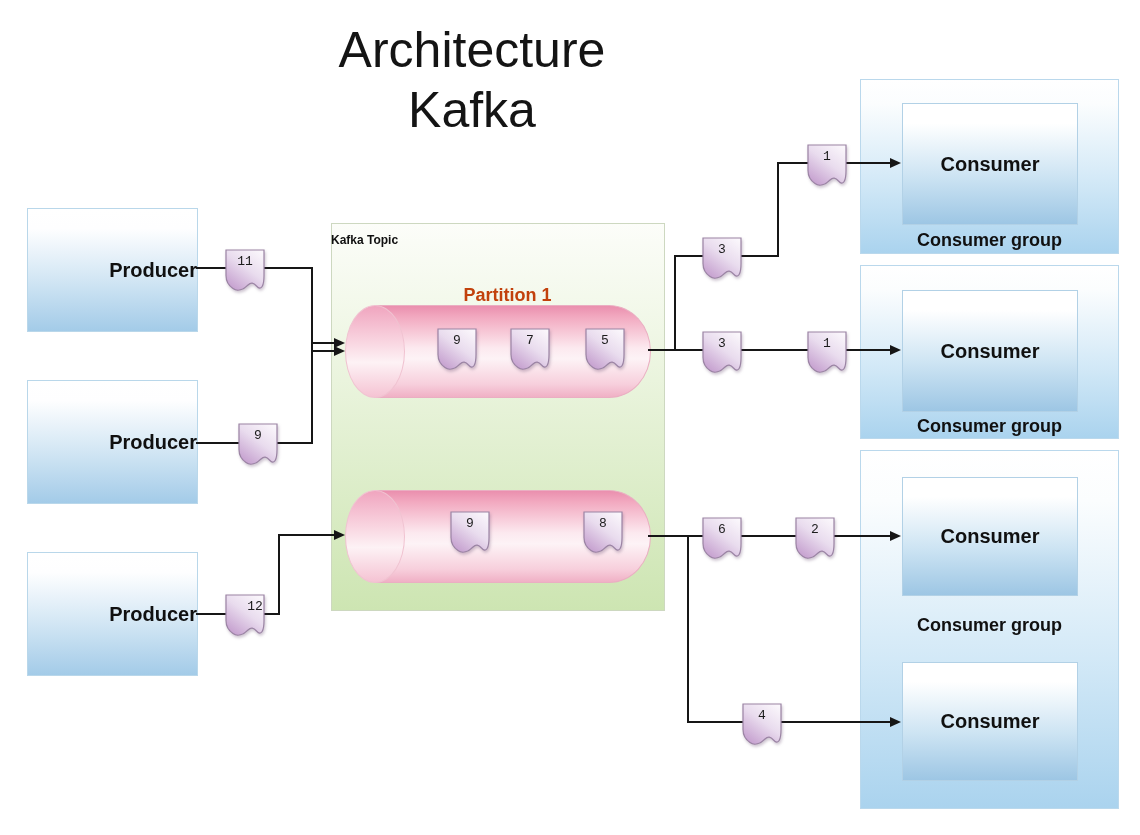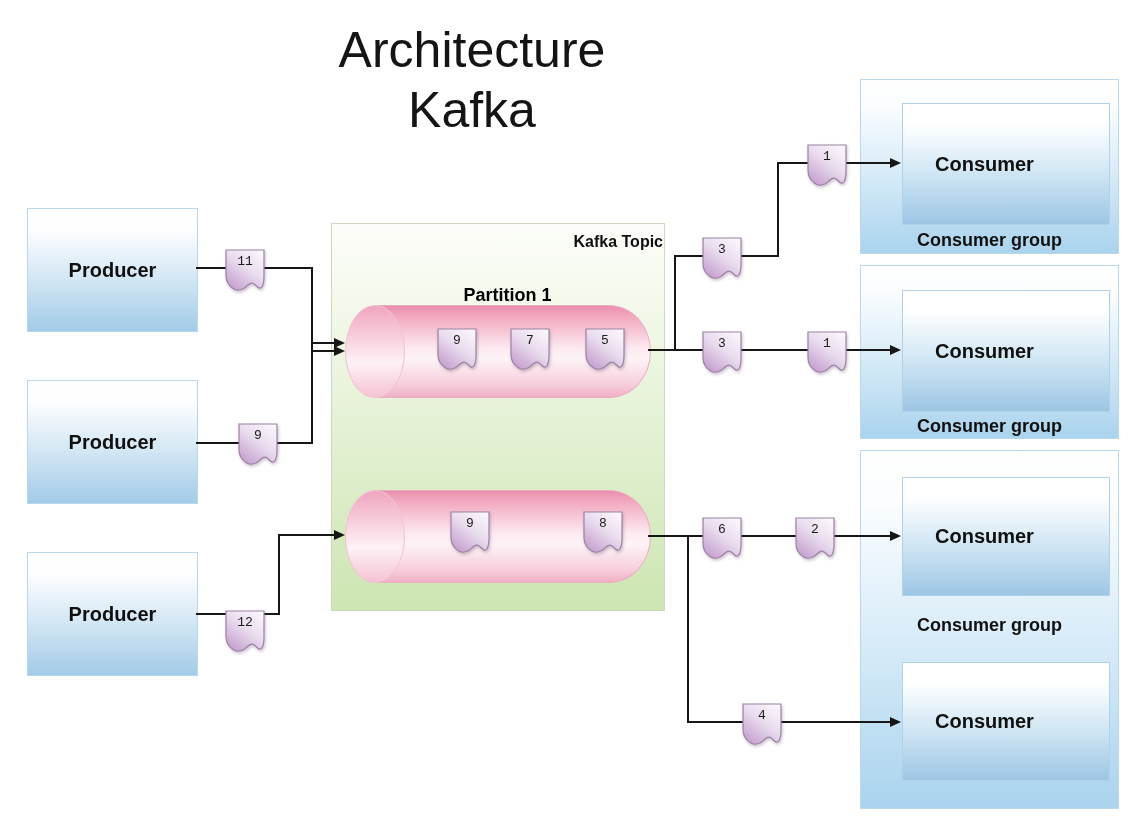--- a/index.html
+++ b/index.html
@@ -4,38 +4,38 @@
 <style>
   html,body{margin:0;padding:0;background:#ffffff;}
   .canvas{position:relative;width:1140px;height:835px;background:#ffffff;
           font-family:"Liberation Sans",sans-serif;overflow:hidden;}
 
   .title{position:absolute;left:142px;top:20px;width:660px;text-align:center;
          font-size:50px;line-height:60px;color:#141414;font-weight:400;}
 
   .bluebox{position:absolute;width:169px;height:122px;border:1px solid #b9d7ea;
            background:linear-gradient(180deg,#ffffff 0%,#fefeff 16%,#d2e6f4 58%,#a3cbe8 100%);
-           display:flex;align-items:center;justify-content:center;}
+           display:flex;align-items:center;justify-content:flex-end;}
   .boxlbl{font-weight:700;font-size:20px;color:#101010;}
 
   .group{position:absolute;width:257px;border:1px solid #bad8ec;
          background:linear-gradient(180deg,#ffffff 0%,#fbfdfe 14%,#d3e9f7 58%,#aad3ee 100%);}
   .consumer{position:absolute;width:174px;height:120px;border:1px solid #b2d1e6;
             background:linear-gradient(180deg,#ffffff 0%,#ffffff 16%,#cde4f3 60%,#9dc6e4 100%);
-            display:flex;align-items:center;padding-left:32px;}
+            display:flex;align-items:center;justify-content:center;}
   .grouplbl{position:absolute;left:0;width:100%;text-align:center;
             font-weight:700;font-size:18px;color:#101010;}
 
   .topic{position:absolute;left:331px;top:223px;width:332px;height:386px;
          border:1px solid #cdd8c0;
          background:linear-gradient(180deg,#fcfdf9 0%,#f0f7e6 28%,#cde5b2 100%);}
-  .topiclbl{position:absolute;left:331px;top:233px;width:332px;text-align:right;
-            font-weight:700;font-size:16px;color:#101010;z-index:3;}
+  .topiclbl{position:absolute;left:331px;top:233px;width:332px;text-align:left;
+            font-weight:700;font-size:12px;color:#101010;z-index:3;}
   .partlbl{position:absolute;left:331px;width:353px;text-align:center;
-           font-weight:700;font-size:18px;color:#000000;z-index:3;}
+           font-weight:700;font-size:18px;color:#c2410c;z-index:3;}
 
   .cylbody{position:absolute;width:276px;height:91px;border:1.5px solid #eaaec2;border-left:none;
            border-radius:0 42px 42px 0 / 0 50% 50% 0;z-index:2;
            background:linear-gradient(180deg,#ea8fae 0%,#f2a9c0 12%,#fce9ef 46%,#fdf3f6 58%,#f7cfdc 86%,#f0b0c5 100%);}
   .cylcap{position:absolute;width:58px;height:91px;border:1.5px solid #f0c3d1;border-radius:50%;z-index:2;
           background:linear-gradient(180deg,#f0a5bf 0%,#f9d6e1 40%,#fdf2f5 62%,#f5c3d3 100%);}
 
   .hl{position:absolute;height:2px;background:#161616;z-index:4;}
   .vl{position:absolute;width:2px;background:#161616;z-index:4;}
   .arr{position:absolute;width:0;height:0;border-top:5px solid transparent;
@@ -142,21 +142,21 @@
         <path d="M1,1 H39 V26.5 C39,36.5 36.5,42.5 31.5,37 C28.5,33.5 26,33 23,36 C18.5,40.5 12.5,43 8,39.5 C3.5,36.5 1,31.5 1,26.5 Z" fill="url(#badgeGrad)" stroke="#9b84a4" stroke-width="1.2"></path>
       </svg>
     <span class="num">11</span>
   </div>
   <div class="badge" style="left:238px;top:423px;">
       <svg viewBox="0 0 40 44">
         <path d="M1,1 H39 V26.5 C39,36.5 36.5,42.5 31.5,37 C28.5,33.5 26,33 23,36 C18.5,40.5 12.5,43 8,39.5 C3.5,36.5 1,31.5 1,26.5 Z" fill="url(#badgeGrad)" stroke="#9b84a4" stroke-width="1.2"></path>
       </svg>
     <span class="num">9</span>
   </div>
-  <div class="badge" style="left:225px;top:610px;">
+  <div class="badge" style="left:225px;top:594px;padding-left:20px;">
       <svg viewBox="0 0 40 44">
         <path d="M1,1 H39 V26.5 C39,36.5 36.5,42.5 31.5,37 C28.5,33.5 26,33 23,36 C18.5,40.5 12.5,43 8,39.5 C3.5,36.5 1,31.5 1,26.5 Z" fill="url(#badgeGrad)" stroke="#9b84a4" stroke-width="1.2"></path>
       </svg>
     <span class="num">12</span>
   </div>
 
   <div class="badge" style="left:437px;top:328px;">
       <svg viewBox="0 0 40 44">
         <path d="M1,1 H39 V26.5 C39,36.5 36.5,42.5 31.5,37 C28.5,33.5 26,33 23,36 C18.5,40.5 12.5,43 8,39.5 C3.5,36.5 1,31.5 1,26.5 Z" fill="url(#badgeGrad)" stroke="#9b84a4" stroke-width="1.2"></path>
       </svg>

